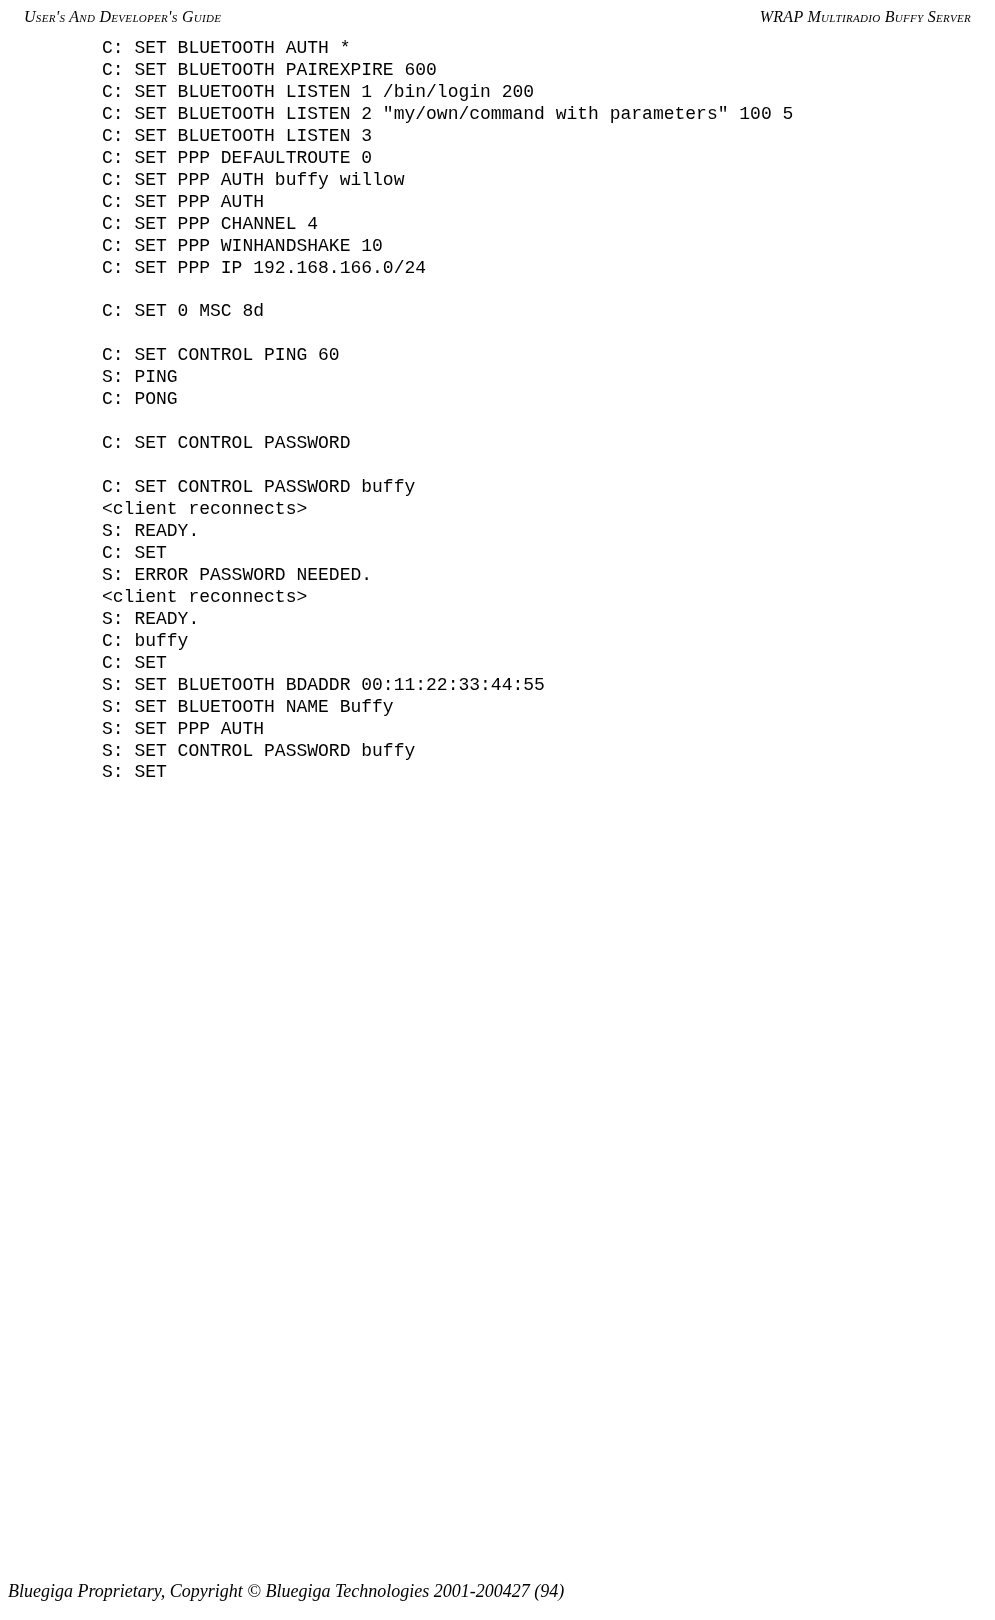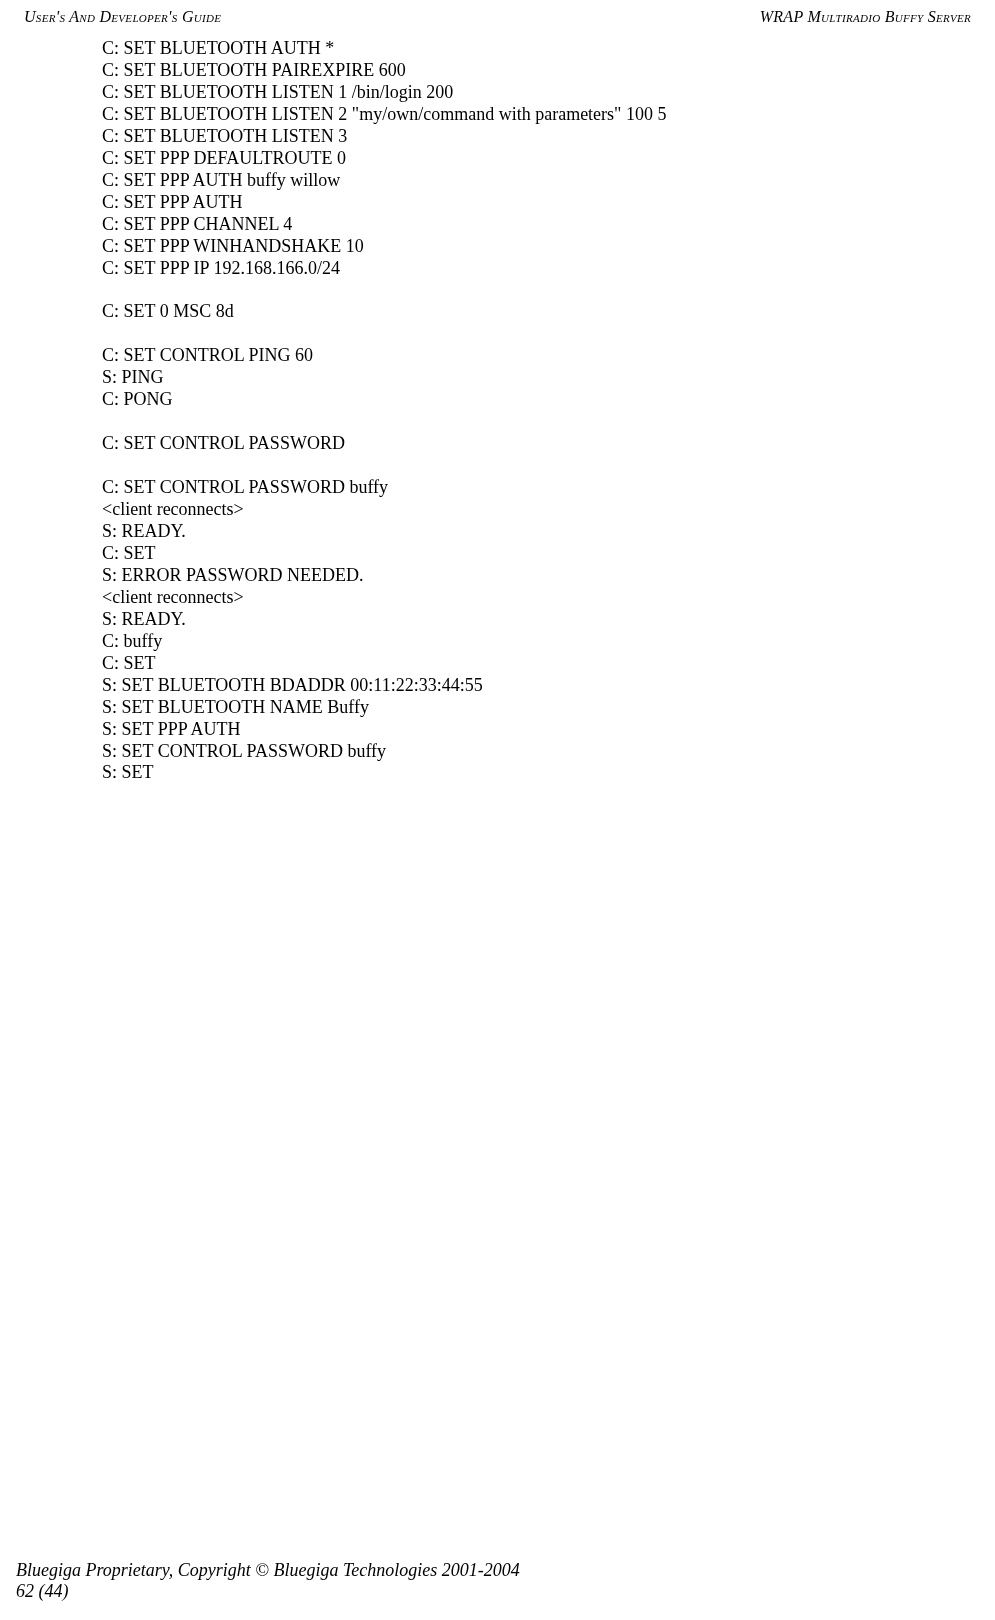--- a/index.html
+++ b/index.html
@@ -20,36 +20,34 @@
       justify-content: space-between;
       font-style: italic;
       font-size: 16px;
       font-variant: small-caps;
       letter-spacing: 0.3px;
     }
     .code-block {
       position: absolute;
       top: 38px;
       left: 102px;
-      font-family: Liberation Serif, serif;
+      font-family: Liberation Mono, monospace;
       font-size: 18px;
       line-height: 1.22;
       white-space: pre;
       color: #000;
     }
     .footer {
       position: absolute;
       bottom: 18px;
-      left: 16px;
+      left: 8px;
       right: 24px;
       display: flex;
-      justify-content: space-between;
       font-style: italic;
       font-size: 18px;
-      flex-direction: column;
     }
   </style>
 </head>
 <body>
 
 <div class="header">
   <span>User's And Developer's Guide</span>
   <span>WRAP Multiradio Buffy Server</span>
 </div>
 
@@ -83,14 +81,14 @@
 C: buffy
 C: SET
 S: SET BLUETOOTH BDADDR 00:11:22:33:44:55
 S: SET BLUETOOTH NAME Buffy
 S: SET PPP AUTH
 S: SET CONTROL PASSWORD buffy
 S: SET</div>
 
 <div class="footer">
   <span>Bluegiga Proprietary, Copyright © Bluegiga Technologies 2001-2004</span>
-  <span>62 (44)</span>
+  <span>27 (94)</span>
 </div>
 
 </body></html>

